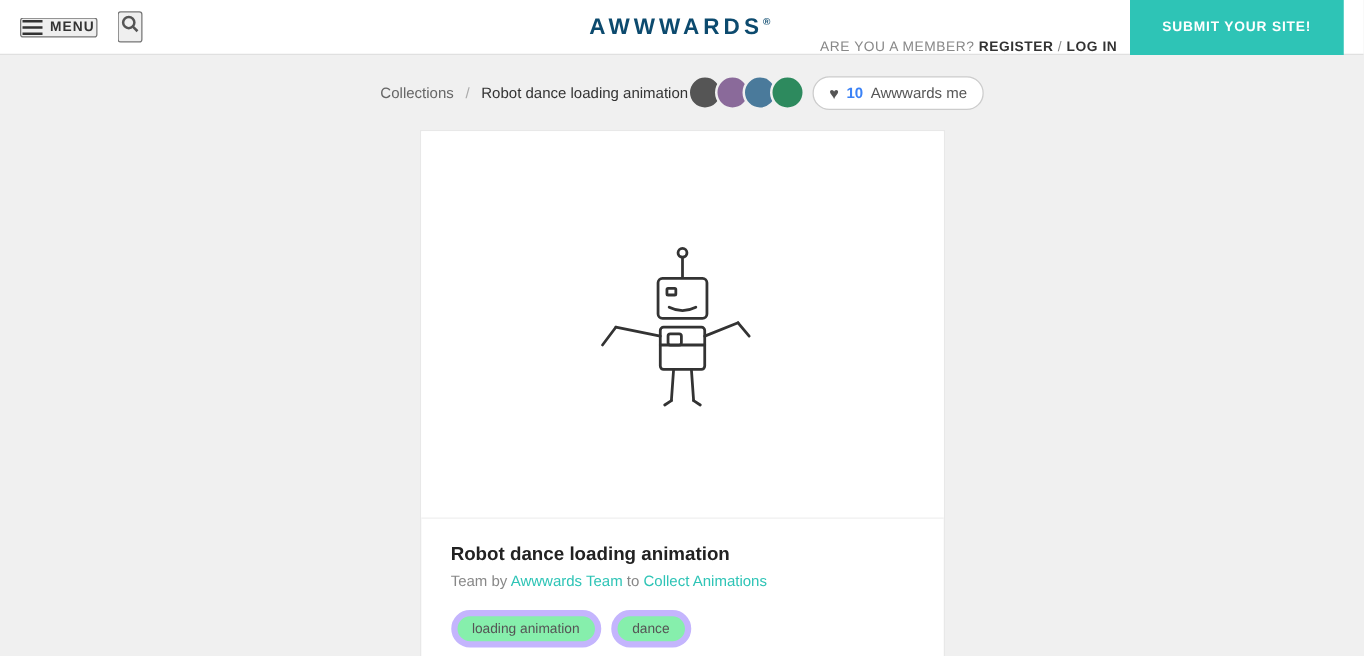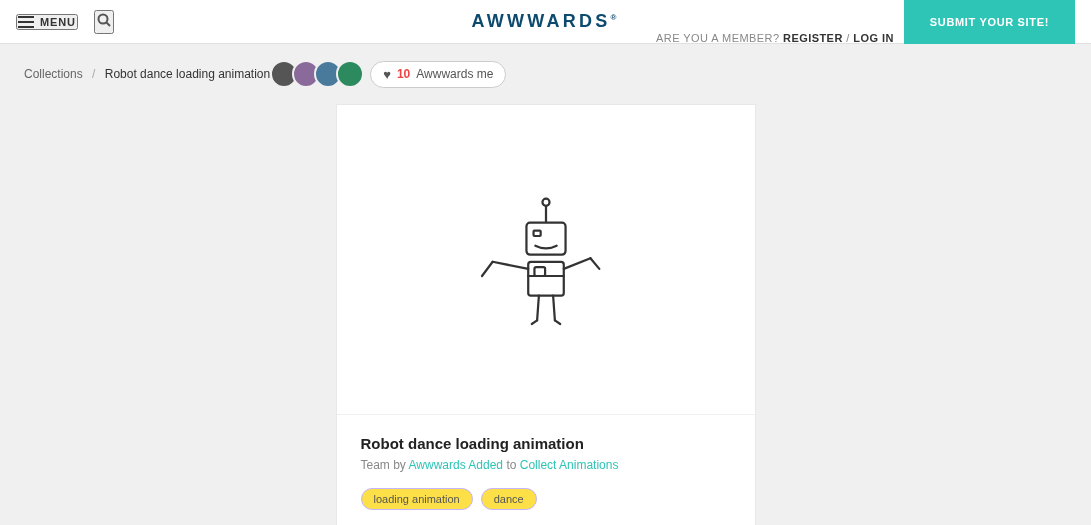--- a/index.html
+++ b/index.html
@@ -39,21 +39,21 @@
       font-weight: bold;
       letter-spacing: 0.06em;
       cursor: pointer;
       text-transform: uppercase;
     }
 
     
     .breadcrumb-bar {
       display: flex;
       align-items: center;
-      justify-content: flex-start;
+      justify-content: center;
       padding: 16px 24px;
       background: #f0f0f0;
     }
     .breadcrumb { font-size: 12px; color: #666; }
     .breadcrumb a { color: #666; text-decoration: none; }
     .breadcrumb .sep { margin: 0 6px; color: #aaa; }
     .breadcrumb .current { color: #333; font-weight: 500; }
     .breadcrumb-actions { display: flex; align-items: center; gap: 6px; }
 
     
@@ -75,21 +75,21 @@
     
     .collect-btn {
       display: flex; align-items: center; gap: 6px;
       border: 1px solid #ccc; border-radius: 20px;
       padding: 5px 12px;
       font-size: 12px; color: #555;
       background: #fff;
       cursor: pointer;
     }
     .heart-icon { color: #555; font-size: 13px; }
-    .collect-count { font-weight: bold; color: #ef4444; }
+    .collect-count { font-weight: bold; color: #3b82f6; }
 
     
     .main { padding: 0 24px 40px; background: #f0f0f0; }
     .card {
       max-width: 420px;
       margin: 0 auto;
       background: #fff;
       border: 1px solid #e8e8e8;
     }
     .card-preview {
@@ -98,23 +98,23 @@
       background: #fff;
       border-bottom: 1px solid #f0f0f0;
     }
     .robot-svg { width: 160px; height: 160px; }
     .card-body { padding: 20px 24px; }
     .card-title { font-size: 15px; font-weight: bold; color: #222; margin-bottom: 6px; }
     .card-meta { font-size: 12px; color: #888; margin-bottom: 16px; }
     .card-meta a { color: #2ec4b6; text-decoration: none; }
     .tags { display: flex; gap: 8px; flex-wrap: wrap; }
     .tag {
-      border: 1px solid #c4b5fd; border-radius: 20px;
+      border: 5px solid #c4b5fd; border-radius: 20px;
       padding: 4px 12px; font-size: 11px; color: #555;
-      background: #fde047; cursor: pointer;
+      background: #86efac; cursor: pointer;
     }
   </style>
 </head>
 <body>
 
 <header class="header">
   <div class="header-left">
     <button class="menu-btn">
       <span class="menu-icon">
         <span></span>
@@ -199,21 +199,21 @@
         <line x1="90" y1="158" x2="96" y2="162"></line>
 
         <path d="M68 74 Q80 80 92 74" fill="none"></path>
       </svg>
     </div>
 
     <div class="card-body">
       <div class="card-title">Robot dance loading animation</div>
       <div class="card-meta">
         <span>Team by</span>
-        <a href="#">Awwwards Added</a>
+        <a href="#">Awwwards Team</a>
         <span> to </span>
         <a href="#">Collect Animations</a>
       </div>
       <div class="tags">
         <button class="tag">loading animation</button>
         <button class="tag">dance</button>
       </div>
     </div>
   </div>
 </main>

